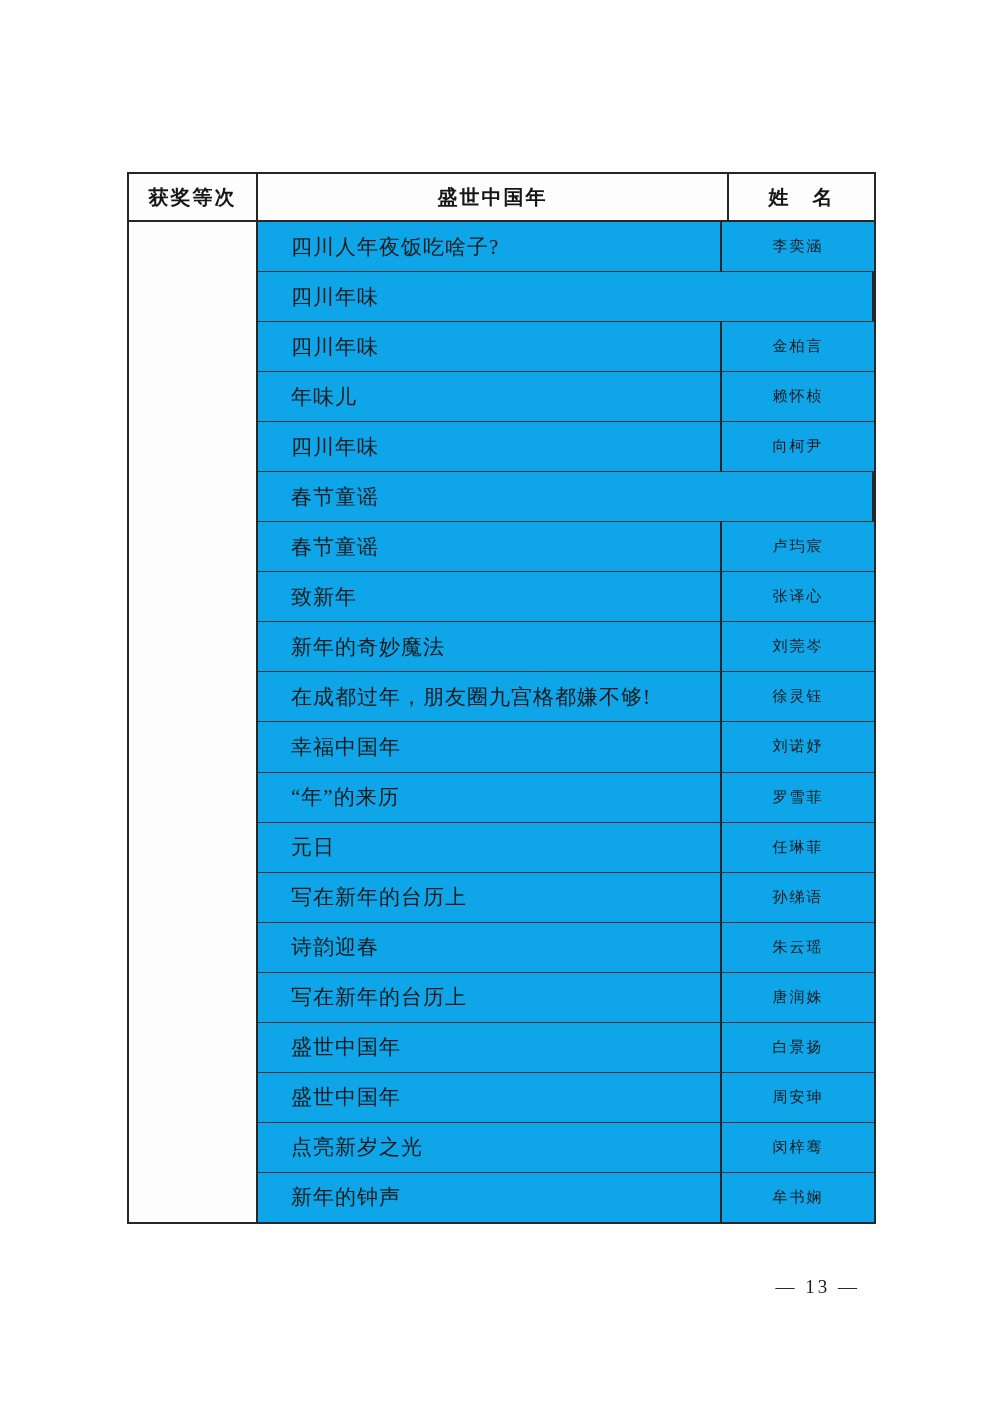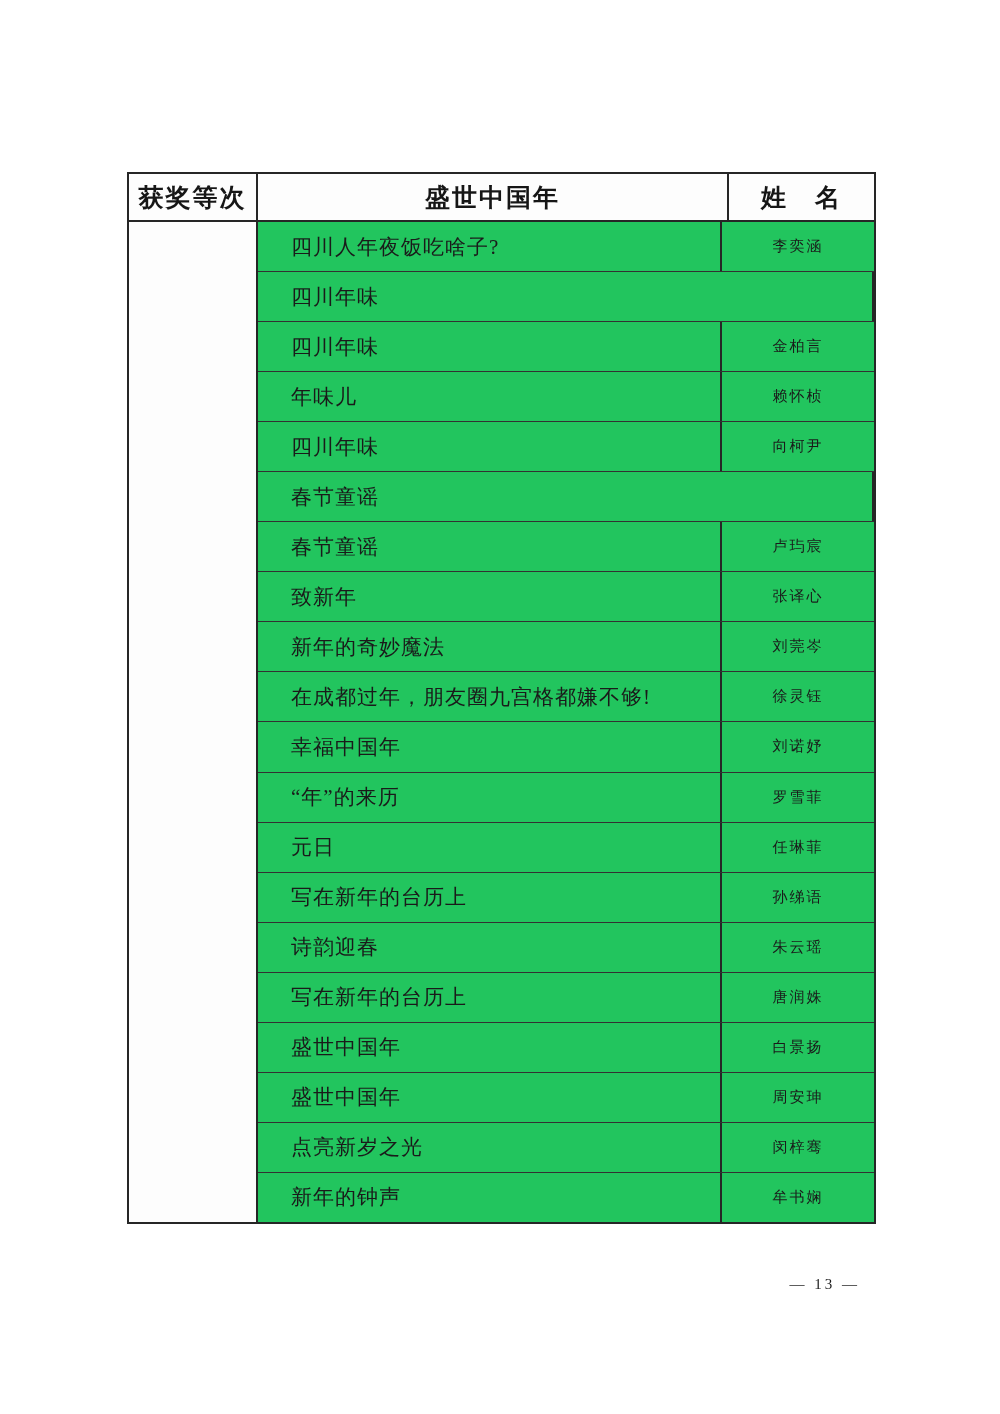--- a/index.html
+++ b/index.html
@@ -30,41 +30,41 @@
     display: flex;
     border-bottom: 2px solid #262626;
     background: #fdfdfd;
   }
   .h-cell {
     display: flex;
     align-items: center;
     justify-content: center;
     font-family: "Liberation Sans", sans-serif;
     font-weight: 700;
-    font-size: 25px;
+    font-size: 20px;
     letter-spacing: 2px;
     color: #161616;
     box-sizing: border-box;
   }
   .h-award { width: 129px; border-right: 2px solid #262626; }
   .h-title { flex: 1; border-right: 2px solid #262626; }
   .h-name  { width: 145px; }
   .tbl-body { flex: 1; display: flex; min-height: 0; }
   .award-col {
     width: 129px;
     box-sizing: border-box;
     border-right: 2px solid #262626;
     background: #fdfdfd;
   }
   .rows-col { flex: 1; display: flex; flex-direction: column; min-width: 0; }
   .t-row {
     flex: 1;
     display: flex;
     border-bottom: 1.5px solid #323232;
-    background: #22c55e;
+    background: #0ea5e9;
   }
   .t-row:last-child { border-bottom: none; }
   .cell-title {
     flex: 1;
     box-sizing: border-box;
     border-right: 2px solid #262626;
     display: flex;
     align-items: center;
     padding-left: 33px;
     font-size: 21px;
@@ -77,21 +77,21 @@
     align-items: center;
     justify-content: center;
     font-size: 15px;
     letter-spacing: 2px;
     color: #1a1a1a;
   }
   .page-footer {
     position: absolute;
     top: 1276px;
     right: 140px;
-    font-size: 15px;
+    font-size: 19px;
     letter-spacing: 3px;
     color: #1c1c1c;
   }
 </style>
 </head>
 <body>
 
 <div class="page">
 
   <div class="award-table">

